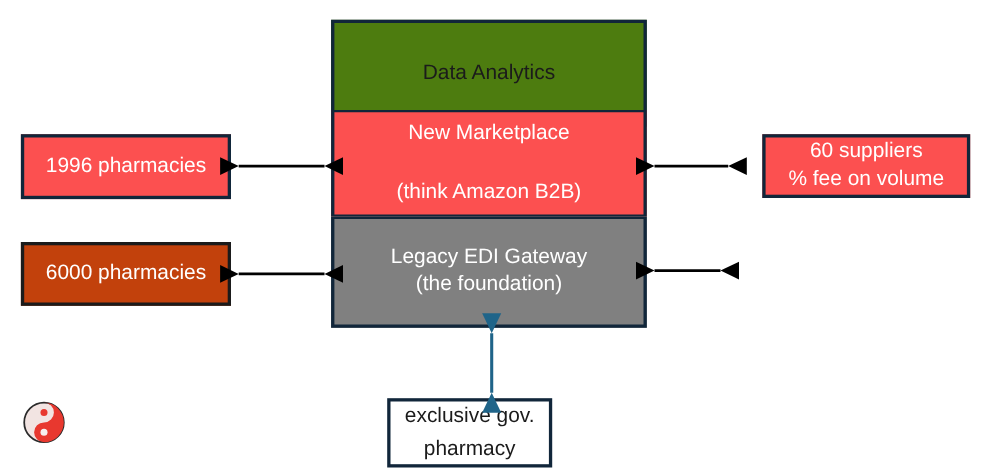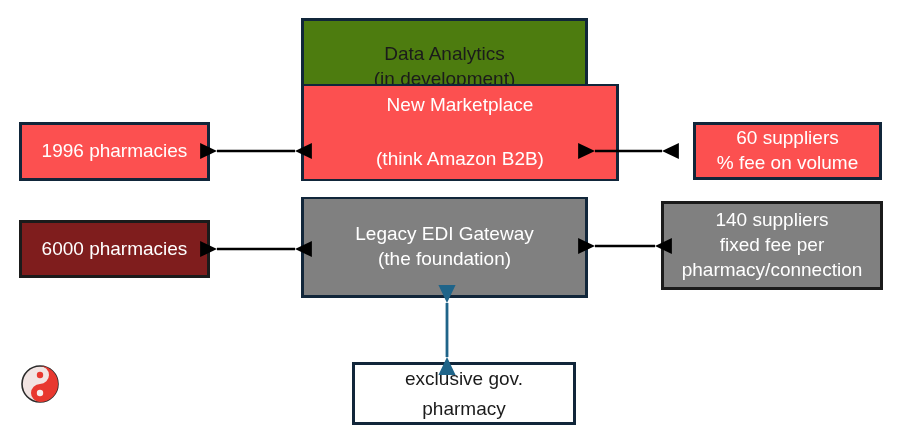--- a/index.html
+++ b/index.html
@@ -35,21 +35,21 @@
 
   
   #box-data-analytics {
     left: 301px; top: 18px; width: 287px; height: 97px;
     background: #4d7c0f;
     color: #1b1b1b;
     font-size: 19px;
     border-bottom-width: 2px;
   }
   #box-new-marketplace {
-    left: 301px; top: 84px; width: 318px; height: 97px;
+    left: 301px; top: 100px; width: 287px; height: 97px;
     background: #fc5050;
     color: #ffffff;
     font-size: 19px;
     border-top-width: 2px;
     border-bottom-width: 2px;
     gap: 29px;
   }
   #box-legacy-edi {
     left: 301px; top: 197px; width: 287px; height: 101px;
     background: #808080;
@@ -60,21 +60,21 @@
 
   
   #box-2000-pharmacies {
     left: 19px; top: 122px; width: 191px; height: 59px;
     background: #fc5050;
     color: #ffffff;
     font-size: 19px;
   }
   #box-6000-pharmacies {
     left: 19px; top: 220px; width: 191px; height: 58px;
-    background: #7f1d1d;
+    background: #c2410c;
     color: #ffffff;
     font-size: 19px;
     border-color: #1b1b1b;
   }
 
   
   #box-60-suppliers {
     left: 668px; top: 122px; width: 189px; height: 58px;
     background: #fc5050;
     color: #ffffff;
@@ -84,21 +84,21 @@
   #box-140-suppliers {
     left: 661px; top: 201px; width: 222px; height: 89px;
     background: #808080;
     color: #ffffff;
     font-size: 19px;
     border-color: #1b1b1b;
   }
 
   
   #box-gov-programs {
-    left: 352px; top: 362px; width: 224px; height: 63px;
+    left: 352px; top: 362px; width: 150px; height: 63px;
     background: #ffffff;
     color: #1b1b1b;
     font-size: 19px;
     line-height: 1.55;
   }
 
   
   .connector {
     position: absolute;
   }
@@ -117,21 +117,20 @@
     width: 40px; height: 40px;
   }
 </style>
 </head>
 <body>
 
 <div id="canvas">
 
   <div class="box" id="box-data-analytics">
     <span class="line">Data Analytics</span>
-    <span class="line">(in development)</span>
   </div>
 
   <div class="box" id="box-new-marketplace">
     <span class="line">New Marketplace</span>
     <span class="line">(think Amazon B2B)</span>
   </div>
 
   <div class="box" id="box-legacy-edi">
     <span class="line">Legacy EDI Gateway</span>
     <span class="line">(the foundation)</span>
@@ -143,25 +142,20 @@
 
   <div class="box" id="box-6000-pharmacies">
     <span class="line">6000 pharmacies</span>
   </div>
 
   <div class="box" id="box-60-suppliers">
     <span class="line">60 suppliers</span>
     <span class="line">% fee on volume</span>
   </div>
 
-  <div class="box" id="box-140-suppliers">
-    <span class="line">140 suppliers</span>
-    <span class="line">fixed fee per</span>
-    <span class="line">pharmacy/connection</span>
-  </div>
 
   <div class="box" id="box-gov-programs">
     <span class="line">exclusive gov.</span>
     <span class="line">pharmacy</span>
   </div>
 
   <div class="connector" id="arrow-left-top">
     <svg width="92" height="20" viewBox="0 0 92 20">
       <defs>
         <marker id="ah-blk-s" markerWidth="7" markerHeight="7" refX="6.5" refY="3.5" orient="auto" markerUnits="strokeWidth">

